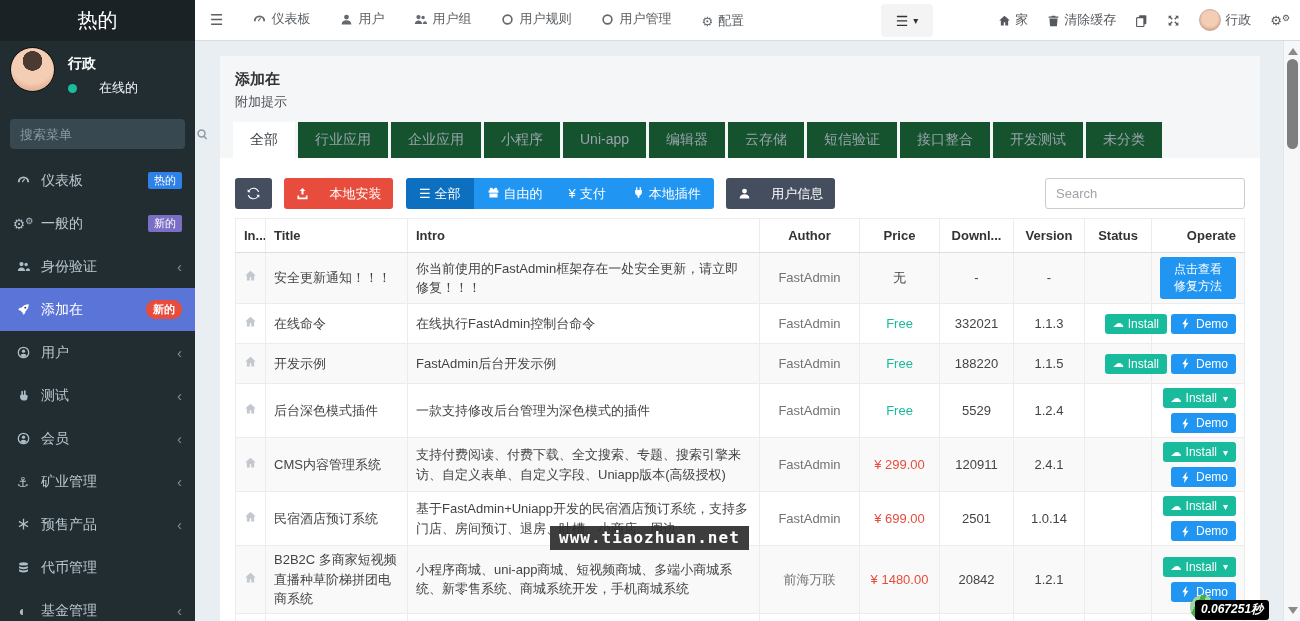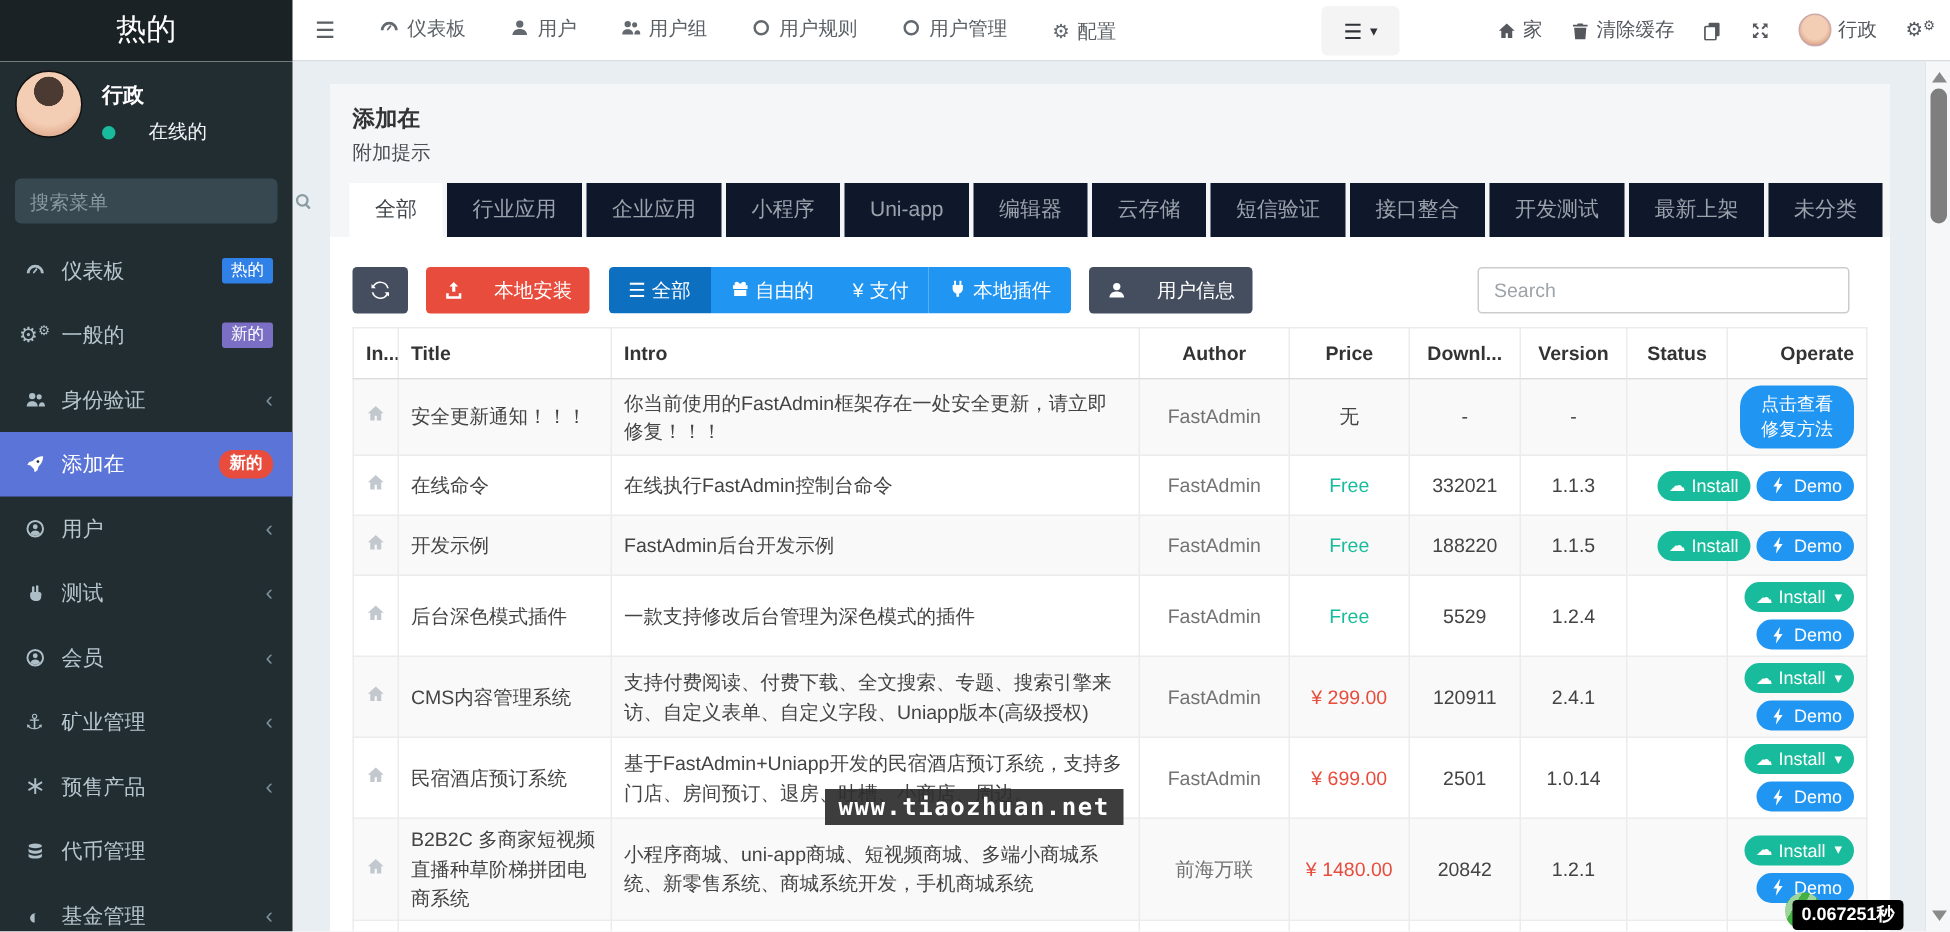--- a/index.html
+++ b/index.html
@@ -43,60 +43,60 @@
   .b-red { background:#e74c3c; border-radius:9px; padding:3px 7px; font-weight:bold; }
   .chev { margin-left:auto; color:#7e8f98; font-size:15px; line-height:1; }
 
   
   .main { position:absolute; left:195px; top:41px; width:1105px; height:580px; background:#e9eef3; padding:15px 40px 0 25px; overflow:hidden; }
   .panel { background:#f4f6f8; }
   .page-head { padding:14px 15px 11px; }
   .page-title { font-size:15px; font-weight:bold; color:#333; margin-bottom:4px; }
   .page-subtitle { font-size:13px; color:#4a4f54; }
   .tabs { list-style:none; display:flex; padding-left:13px; }
-  .tab { padding:9px 17px; font-size:14px; background:#0f172a; color:#9aa3ac; margin-right:3px; cursor:pointer; white-space:nowrap; }
+  .tab { padding:9px 17px; font-size:14px; background:#14532d; color:#9aa3ac; margin-right:3px; cursor:pointer; white-space:nowrap; }
   .tab.active { background:#fff; color:#3f4449; }
   .content { background:#fff; padding:20px 15px 0; min-height:455px; }
 
   
   .toolbar { position:relative; height:31px; margin-bottom:9px; }
   .btn { display:inline-flex; align-items:center; gap:20px; height:31px; border:none; border-radius:3px; color:#fff; font-size:13px; padding:0 12px; margin-right:8px; cursor:pointer; vertical-align:top; font-family:inherit; }
   .btn .ic { display:inline-flex; font-size:13px; }
   .btn-dark { background:#454e5e; }
   .btn-red { background:#e74c3c; }
   .btn-group { display:inline-flex; border-radius:3px; overflow:hidden; margin-right:8px; vertical-align:top; }
   .seg { display:inline-flex; align-items:center; gap:4px; height:31px; padding:0 13px; background:#2095f2; color:#fff; font-size:13px; border:none; cursor:pointer; font-family:inherit; }
   .seg.active { background:#0d6fc0; }
-  .tb-search { position:absolute; right:12px; top:0; width:248px; height:31px; border:1px solid #ccc; border-radius:3px; padding:0 10px; font-size:13px; color:#666; outline:none; font-family:inherit; }
+  .tb-search { position:absolute; right:0; top:0; width:200px; height:31px; border:1px solid #ccc; border-radius:3px; padding:0 10px; font-size:13px; color:#666; outline:none; font-family:inherit; }
   .tb-search::placeholder { color:#9ea3a8; }
 
   
   table { width:100%; border-collapse:collapse; table-layout:fixed; font-size:13px; background:#fff; }
   th,td { border:1px solid #ececec; padding:4px 8px; vertical-align:middle; line-height:1.5; }
   thead th { font-weight:bold; color:#333; height:34px; border-bottom-color:#ddd; text-align:left; white-space:nowrap; overflow:hidden; }
   thead th.c { text-align:center; } thead th.r { text-align:right; }
   tbody tr:nth-child(odd) { background:#f9f9f9; }
   td.c { text-align:center; } td.r { text-align:right; }
   .home-ic { color:#c3c8ce; display:inline-flex; }
   .author { color:#737373; cursor:pointer;margin-top:10px; }
   .price-free { color:#18bc9c; }
   .price-paid { color:#e74c3c; }
-  .btn-xs { display:inline-flex; align-items:center; gap:4px; border:none; border-radius:14px; color:#fff; font-size:12px; padding:3px 8px; cursor:pointer; font-family:inherit; }
+  .btn-xs { display:inline-flex; align-items:center; gap:4px; border:none; border-radius:3px; color:#fff; font-size:12px; padding:3px 8px; cursor:pointer; font-family:inherit; }
   .btn-install { background:#18bc9c; }
   .btn-demo { background:#2095f2;justify-content:center; }
   .btn-fix { background:#2095f2; padding:4px 9px; }
   .op-inline { display:flex; justify-content:flex-end; gap:4px; }
   .op-stack { display:flex; flex-direction:column; align-items:flex-end; gap:5px; }
   .btn-xs .ic { display:inline-flex; font-size:11px; }
   .caret2 { font-size:10px; margin-left:2px; }
 
   
   .watermark { position:absolute; left:550px; top:526px; background:rgba(45,45,45,0.92); color:#fff; font-family:"DejaVu Sans Mono",monospace; font-size:16px; font-weight:bold; padding:2px 9px 3px; letter-spacing:1px; z-index:50; }
   .spinner { position:absolute; left:1190px; top:595px; width:25px; height:25px; border-radius:50%; background:repeating-linear-gradient(120deg,#43b243 0 5px,#9fd49f 5px 10px); z-index:55; }
-  .timer { position:absolute; left:1195px; top:600px; background:#000; color:#fff; font-size:12px; font-weight:bold; padding:1px 6px 2px; border-radius:3px; z-index:60; }
+  .timer { position:absolute; left:1195px; top:600px; background:#000; color:#fff; font-size:12px; font-weight:bold; padding:1px 6px 2px; border-radius:3px; z-index:60;font-style:italic; }
 
   
   .vscroll { position:absolute; right:0; top:41px; width:17px; height:580px; background:#f6f7f8; border-left:1px solid #e3e5e7; z-index:40; }
   .vs-up, .vs-down { position:absolute; left:4px; width:0; height:0; border-left:5px solid transparent; border-right:5px solid transparent; }
   .vs-up { top:7px; border-bottom:7px solid #8a8a8a; }
   .vs-down { bottom:7px; border-top:7px solid #8a8a8a; }
   .vs-thumb { position:absolute; left:3px; top:18px; width:11px; height:90px; background:#7e7e7e; border-radius:6px; }
 </style>
 </head>
 <body>
@@ -339,21 +339,20 @@
         <li class="tab active">全部</li>
         <li class="tab">行业应用</li>
         <li class="tab">企业应用</li>
         <li class="tab">小程序</li>
         <li class="tab">Uni-app</li>
         <li class="tab">编辑器</li>
         <li class="tab">云存储</li>
         <li class="tab">短信验证</li>
         <li class="tab">接口整合</li>
         <li class="tab">开发测试</li>
-        <li class="tab">最新上架</li>
         <li class="tab">未分类</li>
       </ul>
     <div class="content">
       <div class="toolbar">
         <button class="btn btn-dark">
             <span class="ic">
               <svg viewBox="0 0 16 16" width="13" height="13" fill="currentColor">
                 <path d="M13.6 6.3A5.8 5.8 0 0 0 3 5l1.4 1.4H.8V2.8L2 4a7.3 7.3 0 0 1 13 2.3zM2.4 9.7A5.8 5.8 0 0 0 13 11l-1.4-1.4h3.6v3.6L14 12A7.3 7.3 0 0 1 1 9.7z"></path>
               </svg>
             </span>

